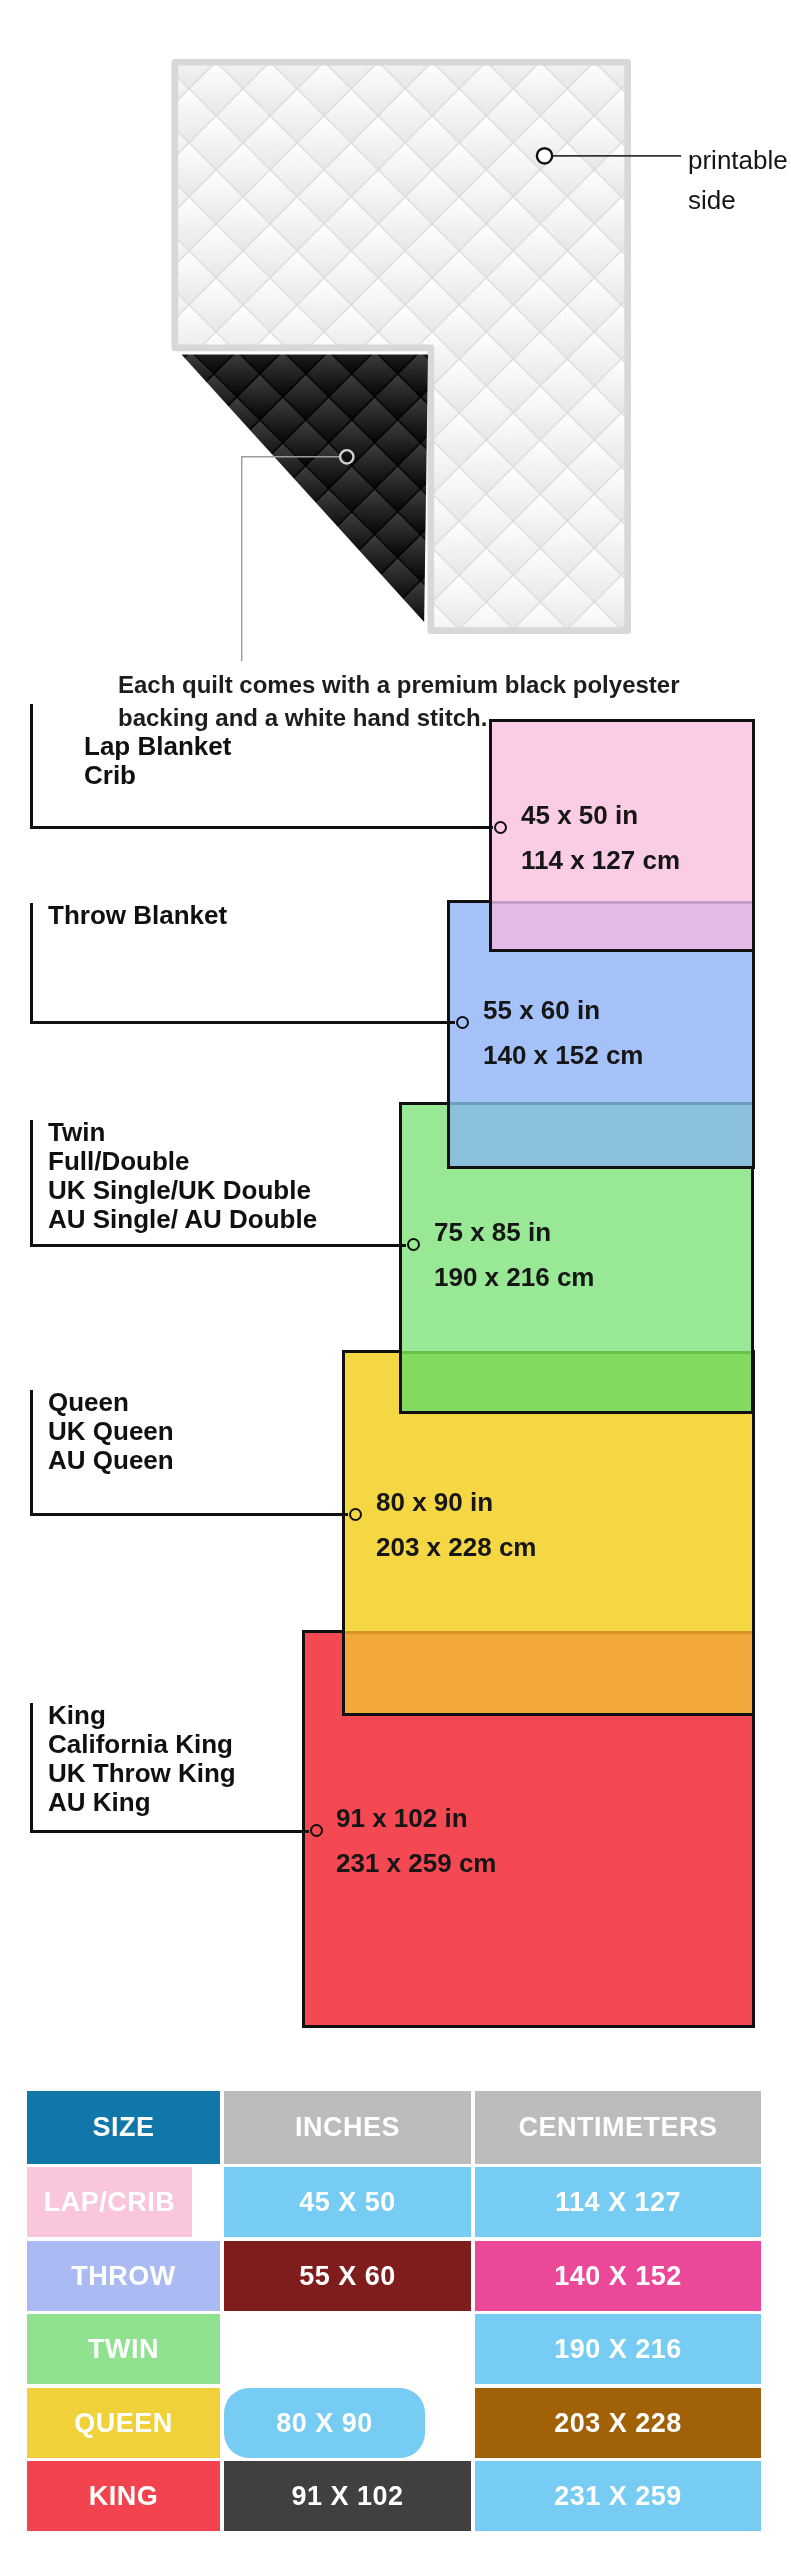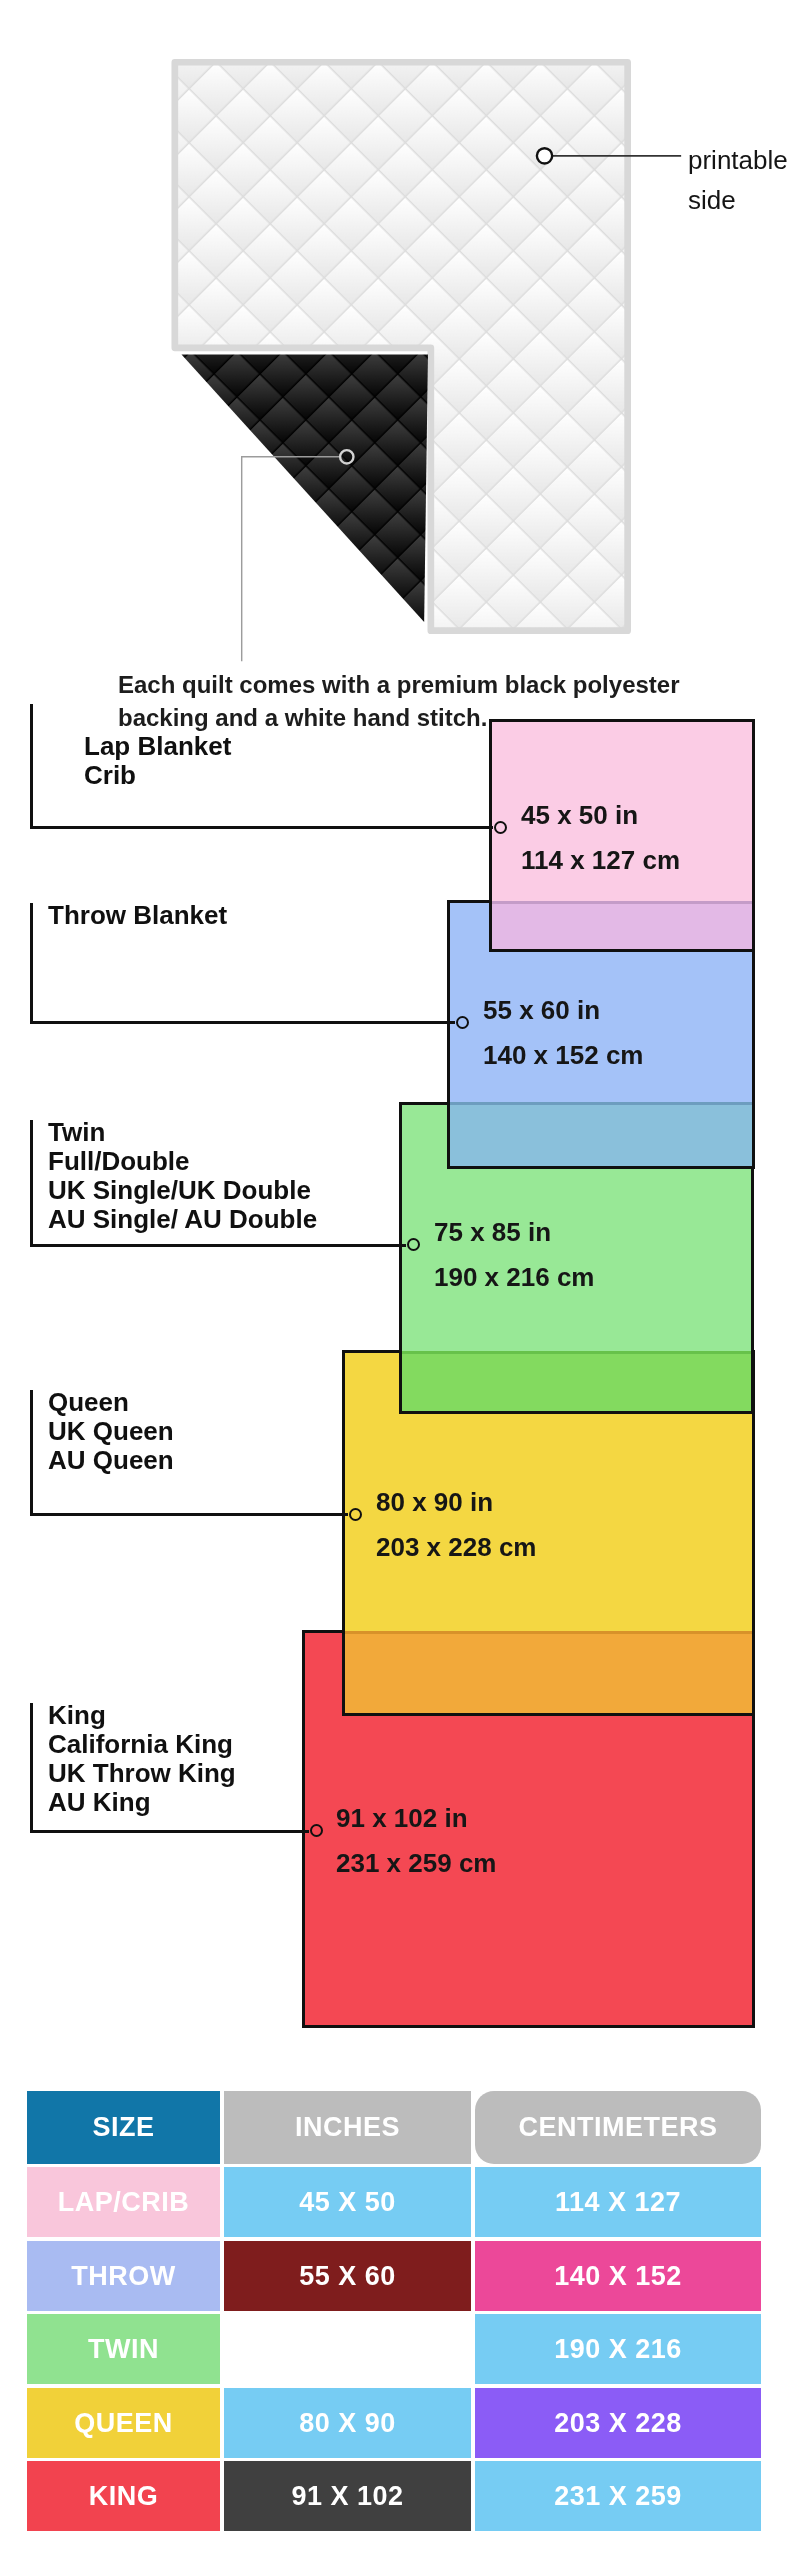--- a/index.html
+++ b/index.html
@@ -145,30 +145,30 @@
       <div class="leader-circle" style="left: 310px; top: 1824px;"></div>
       <div class="rect-size-text" style="left: 336px; top: 1802px;">
         <div>91 x 102 in</div>
         <div class="l2">231 x 259 cm</div>
       </div>
     </div>
 
   <div id="sizetable" class="abs" style="left:0;top:0;width:791px;height:2576px;">
       <div class="tbl-cell" style="left: 27px; top: 2091px; width: 193px; height: 73px; background: rgb(17, 118, 168);">SIZE</div>
       <div class="tbl-cell" style="left: 224px; top: 2091px; width: 247px; height: 73px; background: rgb(188, 188, 188);">INCHES</div>
-      <div class="tbl-cell" style="left: 475px; top: 2091px; width: 286px; height: 73px; background: rgb(188, 188, 188); border-radius: 19px;">CENTIMETERS</div>
-      <div class="tbl-cell" style="left: 27px; top: 2167px; width: 193px; height: 70px; background: rgb(249, 198, 219);">LAP/CRIB</div>
+      <div class="tbl-cell" style="left: 475px; top: 2091px; width: 286px; height: 73px; background: rgb(188, 188, 188);">CENTIMETERS</div>
+      <div class="tbl-cell" style="left: 27px; top: 2167px; width: 165px; height: 70px; background: rgb(249, 198, 219);">LAP/CRIB</div>
       <div class="tbl-cell" style="left: 224px; top: 2167px; width: 247px; height: 70px; background: rgb(118, 204, 243);">45 X 50</div>
       <div class="tbl-cell" style="left: 475px; top: 2167px; width: 286px; height: 70px; background: rgb(118, 204, 243);">114 X 127</div>
       <div class="tbl-cell" style="left: 27px; top: 2241px; width: 193px; height: 70px; background: rgb(169, 187, 242);">THROW</div>
       <div class="tbl-cell" style="left: 224px; top: 2241px; width: 247px; height: 70px; background: #7f1d1d;">55 X 60</div>
       <div class="tbl-cell" style="left: 475px; top: 2241px; width: 286px; height: 70px; background: #ec4899;">140 X 152</div>
       <div class="tbl-cell" style="left: 27px; top: 2314px; width: 193px; height: 70px; background: rgb(144, 226, 144);">TWIN</div>
       <div class="tbl-cell" style="left: 475px; top: 2314px; width: 286px; height: 70px; background: rgb(118, 204, 243);">190 X 216</div>
       <div class="tbl-cell" style="left: 27px; top: 2388px; width: 193px; height: 70px; background: rgb(241, 209, 57);">QUEEN</div>
-      <div class="tbl-cell" style="left: 224px; top: 2388px; width: 247px; height: 70px; background: rgb(118, 204, 243);">80 X 90</div>
-      <div class="tbl-cell" style="left: 475px; top: 2388px; width: 286px; height: 70px; background: #8b5cf6;">203 X 228</div>
+      <div class="tbl-cell" style="left: 224px; top: 2388px; width: 201px; height: 70px; background: rgb(118, 204, 243); border-radius: 25px;">80 X 90</div>
+      <div class="tbl-cell" style="left: 475px; top: 2388px; width: 286px; height: 70px; background: #a16207;">203 X 228</div>
       <div class="tbl-cell" style="left: 27px; top: 2461px; width: 193px; height: 70px; background: rgb(242, 67, 79);">KING</div>
       <div class="tbl-cell" style="left: 224px; top: 2461px; width: 247px; height: 70px; background: #404040;">91 X 102</div>
       <div class="tbl-cell" style="left: 475px; top: 2461px; width: 286px; height: 70px; background: rgb(118, 204, 243);">231 X 259</div>
     </div>
 </div>
 
 
 </body></html>

